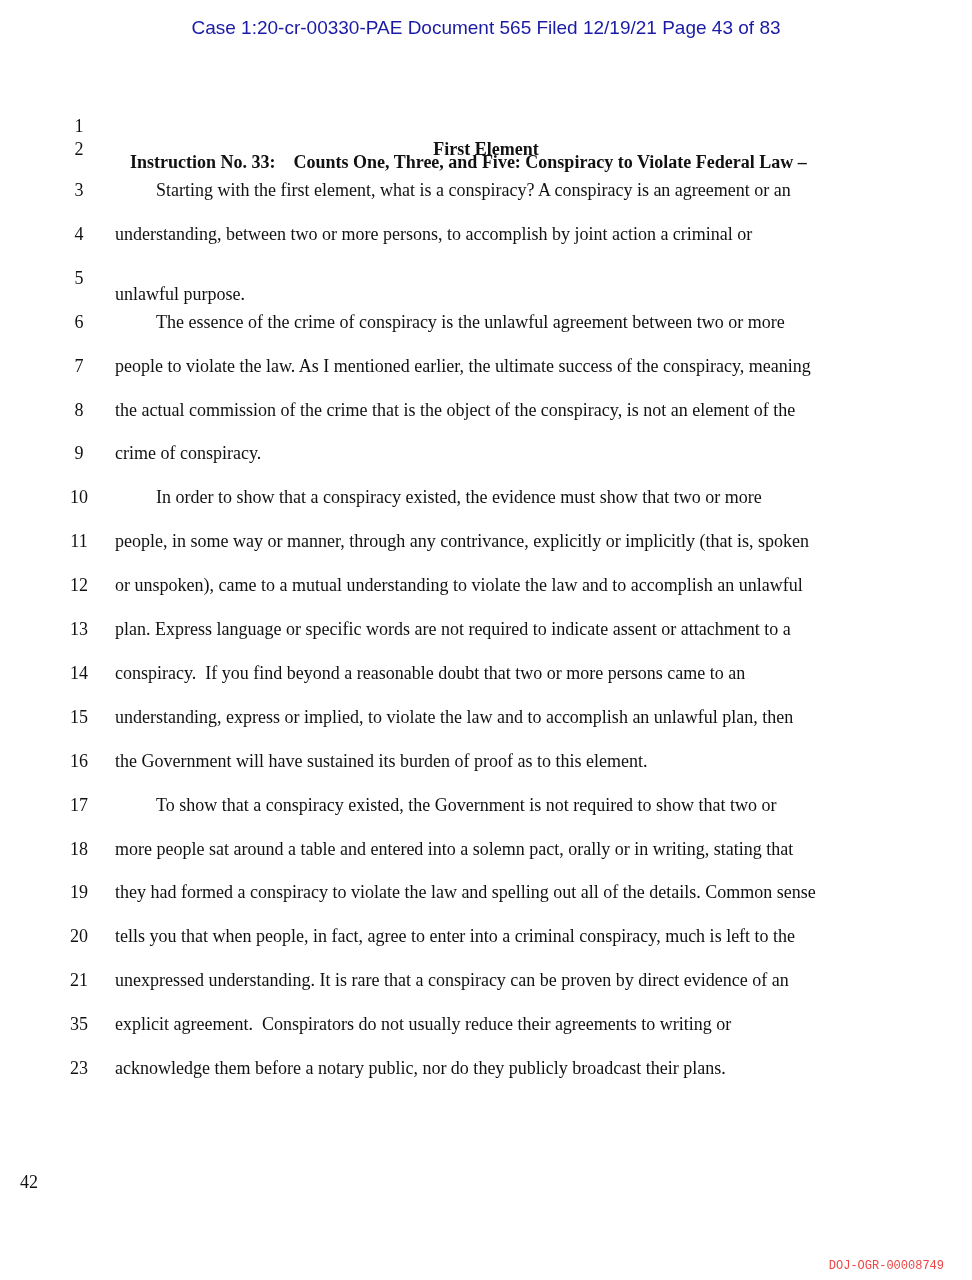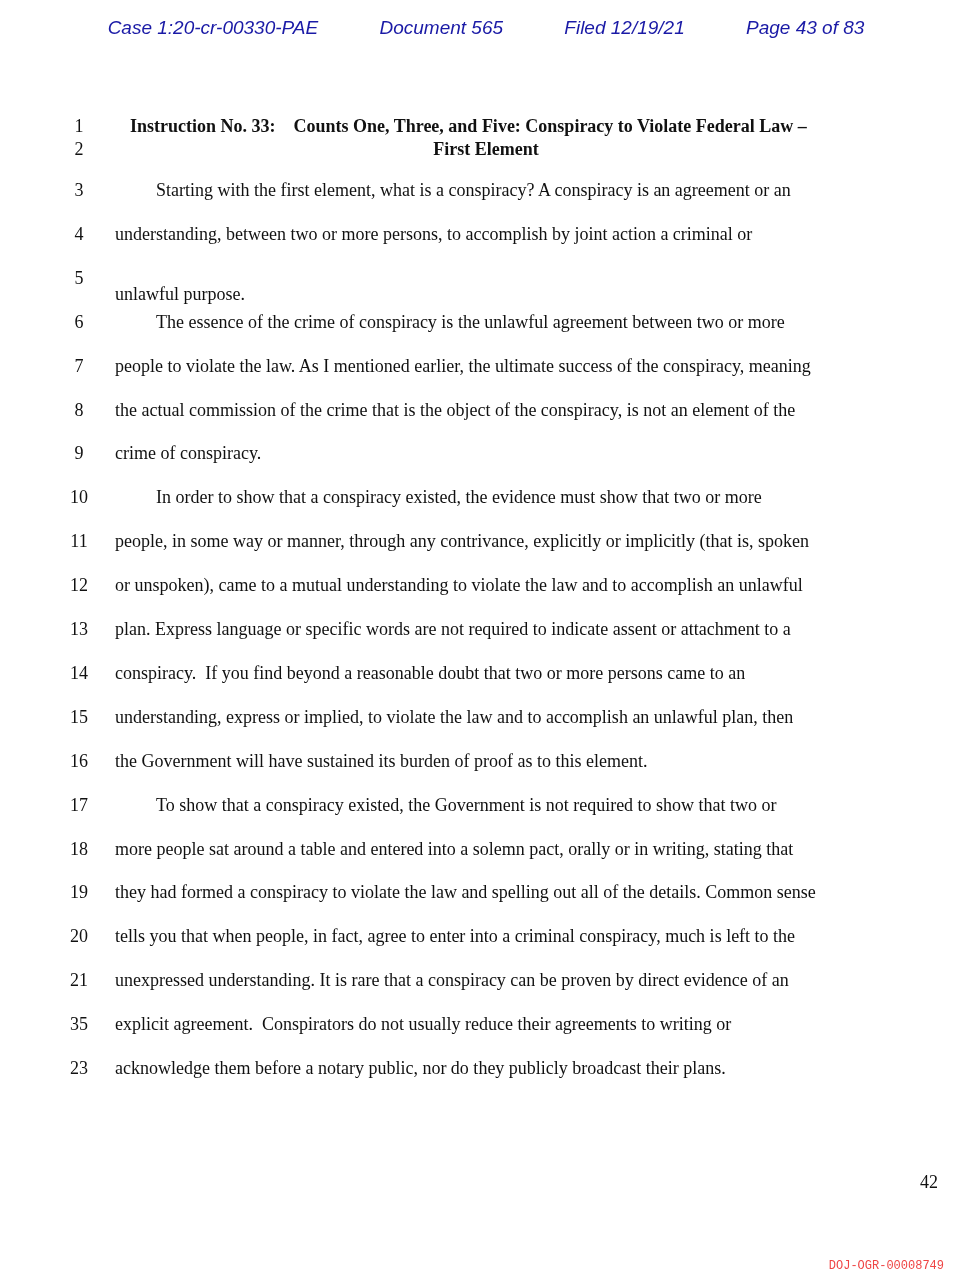--- a/index.html
+++ b/index.html
@@ -1,40 +1,40 @@
 <!DOCTYPE html>
 <html><head>
 <meta charset="utf-8">
 <style>
   html, body { margin:0; padding:0; background:#ffffff; }
   body { width:972px; height:1280px; position:relative; overflow:hidden; font-family:"Liberation Serif", serif; color:#111; }
   .header { position:absolute; top:17px; left:0; width:972px; text-align:center; font-family:"Liberation Sans", sans-serif; font-size:19px; color:#1a1aa6; }
-  .header span { margin:0 28px;font-style:italic; }
+  .header span { margin:0 0; }
   .title-row { position:absolute; left:0; width:972px; font-size:18px; font-weight:bold; }
   .ln { position:absolute; left:68px; width:22px; text-align:center; font-size:18px; font-weight:normal; }
   .line { position:absolute; left:0; width:972px; font-size:18px; }
   .line .txt { position:absolute; left:115px; white-space:nowrap; }
   .line .txt.indent { left:156px; }
   .title-text { position:absolute; white-space:nowrap; }
-  .pagenum { position:absolute; top:1172px; left:0; width:938px; text-align:right; font-size:18px; }
+  .pagenum { position:absolute; top:1172px; left:0; width:938px; text-align:left; font-size:18px;padding-left:20px; }
   .bates { position:absolute; top:1259px; right:28px; font-family:"Liberation Mono", monospace; font-size:12px; color:#ef4444; }
 </style>
 </head>
 <body>
 
 <div class="header">
   <span>Case 1:20-cr-00330-PAE</span>
   <span>Document 565</span>
   <span>Filed 12/19/21</span>
   <span>Page 43 of 83</span>
 </div>
 
 <div class="title-row" style="top:116px;">
   <span class="ln">1</span>
-  <span class="title-text" style="left:130px; white-space:pre;">Instruction No. 33:    Counts One, Three, and Five: Conspiracy to Violate Federal Law –</span>
+  <span class="title-text" style="left:130px; white-space:pre;margin-top:36px;">Instruction No. 33:    Counts One, Three, and Five: Conspiracy to Violate Federal Law –</span>
 </div>
 <div class="title-row" style="top:139px;">
   <span class="ln">2</span>
   <span class="title-text" style="left:0; width:972px; text-align:center; padding-left:0; box-sizing:border-box;">First Element</span>
 </div>
 
 <div id="body-lines">
     <div class="line" style="top: 180px;">
       <span class="ln">3</span>
       <span class="txt indent" style="white-space: pre;">Starting with the first element, what is a conspiracy? A conspiracy is an agreement or an</span>

